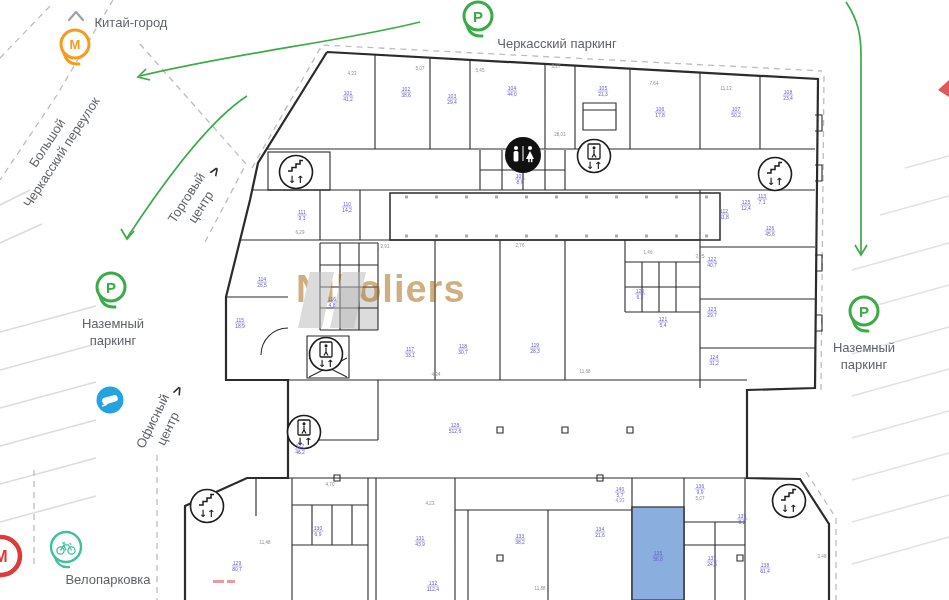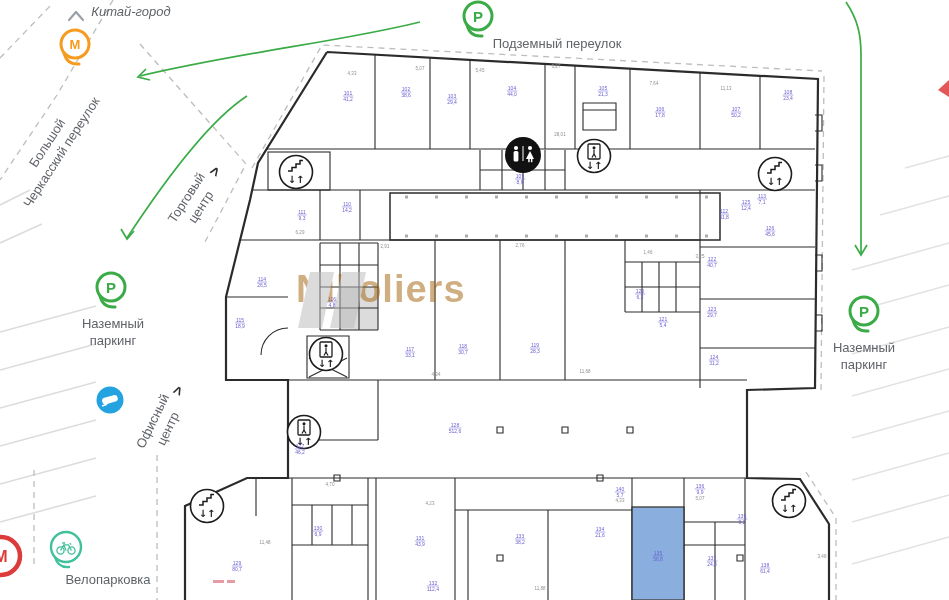--- a/index.html
+++ b/index.html
@@ -466,28 +466,28 @@
     </div>
 
   <div class="watermark">
     <svg width="74" height="64" viewBox="0 0 74 64">
       <polygon points="14,4 38,4 26,60 2,60" fill="#b9b9b9"></polygon>
       <polygon points="46,4 70,4 58,60 34,60" fill="#b9b9b9"></polygon>
     </svg>
     <span class="wm-text">Nikoliers</span>
   </div>
 
-  <div class="map-label" style="left:131px;top:12px;font-style:italic;">Китай-город</div>
+  <div class="map-label" style="left:131px;top:23px;">Китай-город</div>
 
   <div class="map-label" style="left:55px;top:148px;transform:translate(-50%,-50%) rotate(-57deg);">
     <div>Большой</div>
     <div>Черкасский переулок</div>
   </div>
 
-  <div class="map-label" style="left:557px;top:44px;">Подземный переулок</div>
+  <div class="map-label" style="left:557px;top:44px;">Черкасский паркинг</div>
 
   <div class="map-label" style="left:113px;top:333px;">
     <div>Наземный</div>
     <div>паркинг</div>
   </div>
 
   <div class="map-label" style="left:864px;top:357px;">
     <div>Наземный</div>
     <div>паркинг</div>
   </div>

